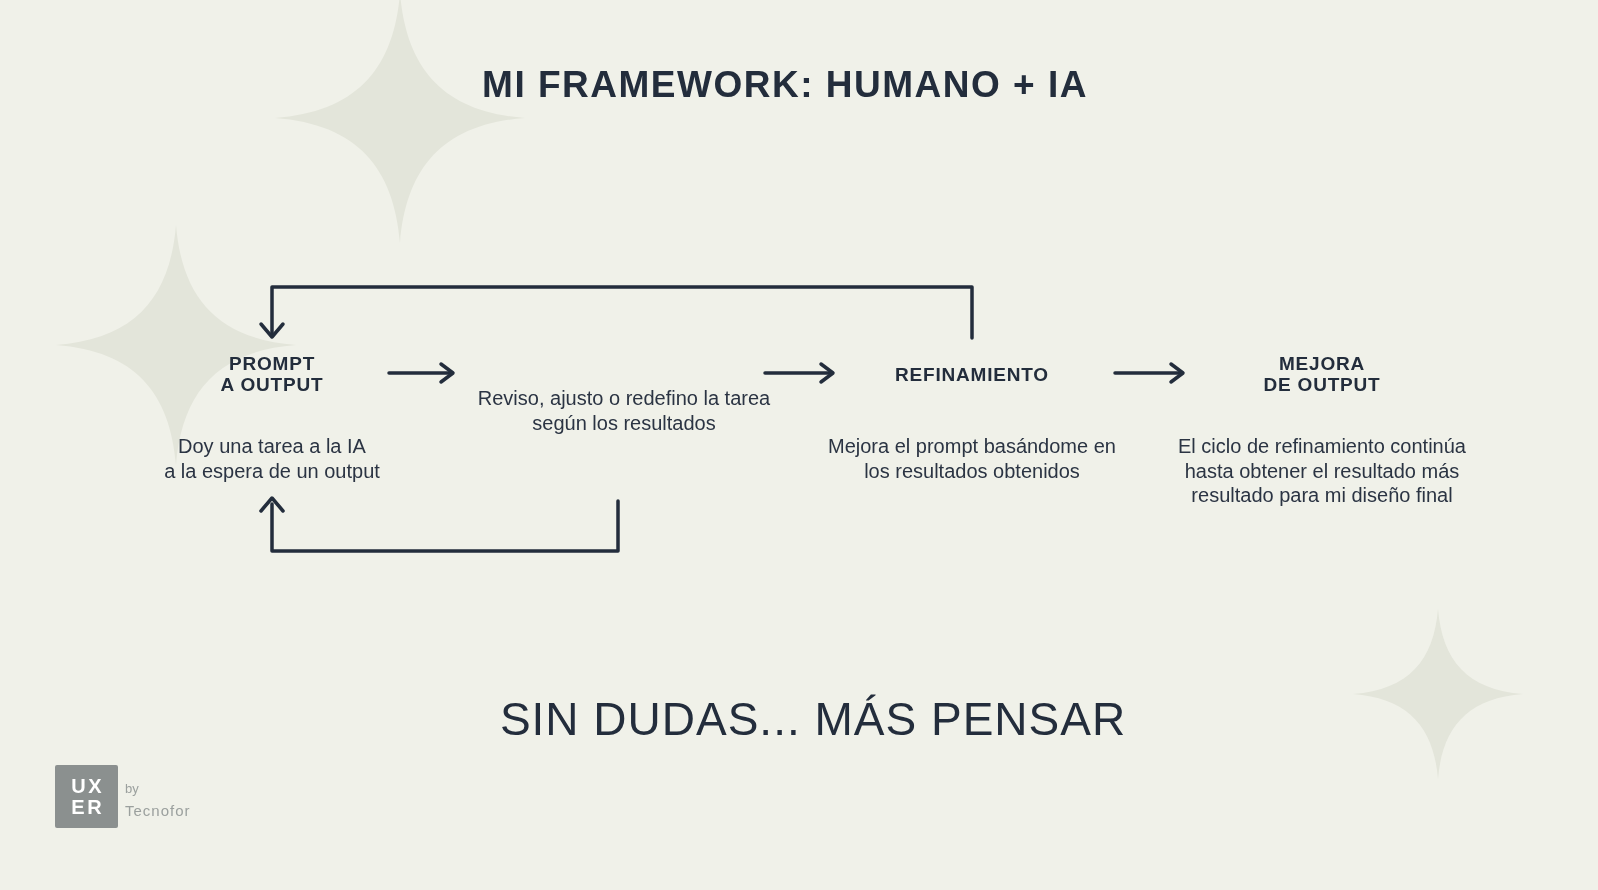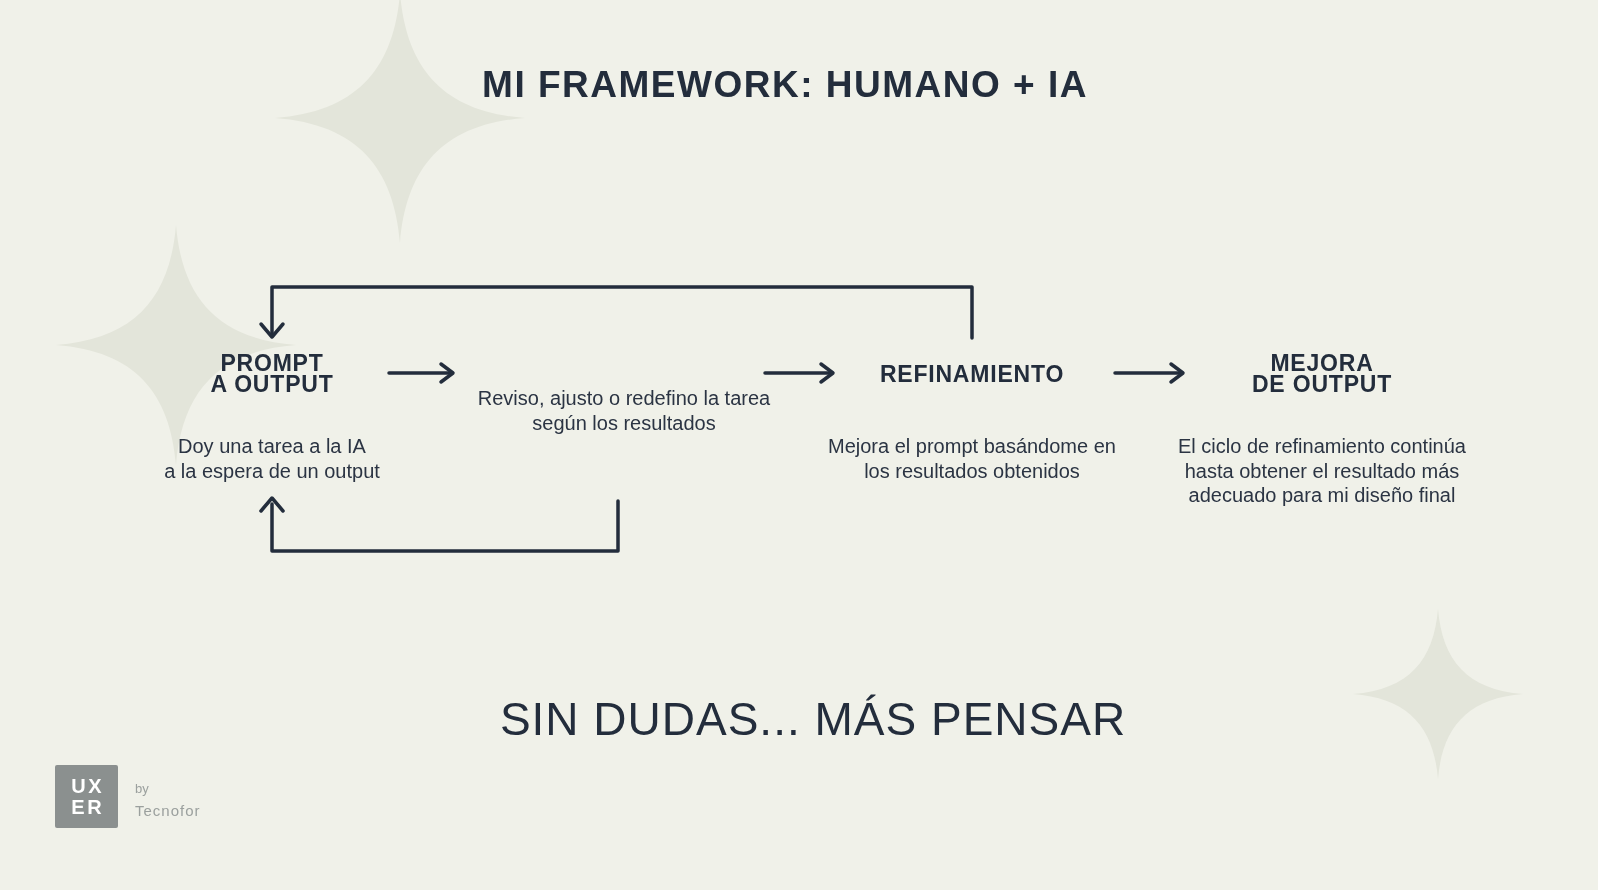--- a/index.html
+++ b/index.html
@@ -17,21 +17,21 @@
     position:absolute; left:785px; top:64px; transform:translateX(-50%);
     font-size:37px; font-weight:700; letter-spacing:1.5px; white-space:nowrap;
     color:var(--ink);
   }
   .step{
     position:absolute; top:350px; width:360px; transform:translateX(-50%);
     text-align:center;
   }
   .step-label{
     height:48px; display:flex; flex-direction:column; justify-content:center;
-    font-size:23px; font-weight:700; letter-spacing:0.8px; line-height:21px;
+    font-size:19px; font-weight:700; letter-spacing:0.8px; line-height:21px;
     color:var(--ink);
   }
   .step-desc{
     margin-top:36px; font-size:20px; line-height:24.5px; font-weight:400;
     color:var(--body-ink);
   }
   .footer-title{
     position:absolute; left:813px; top:692px; transform:translateX(-50%);
     font-size:46px; font-weight:400; letter-spacing:1px; white-space:nowrap;
     color:var(--ink);
@@ -40,21 +40,21 @@
     position:absolute; left:785px; top:746px; transform:translateX(-50%);
     font-size:20.5px; font-weight:400; white-space:nowrap; color:var(--body-ink);
   }
   .logo{position:absolute; left:55px; top:765px; display:flex; align-items:flex-start;}
   .logo-square{
     width:63px; height:63px; background:var(--logo-bg); border-radius:2px;
     display:flex; flex-direction:column; align-items:center; justify-content:center;
     color:var(--logo-letters); font-weight:700; font-size:20px; line-height:21px;
     letter-spacing:2.5px; text-indent:2.5px;
   }
-  .logo-right{margin-left:17px; padding-top:17px; color:var(--logo-text);}
+  .logo-right{margin-left:7px; padding-top:17px; color:var(--logo-text);}
   .logo-by{font-size:13px; line-height:14px;}
   .logo-brand{font-size:15px; line-height:24px; letter-spacing:1px; margin-top:3px; font-weight:400;}
 </style>
 </head>
 <body>
 
 <div class="canvas">
 
   <svg class="svg-layer" viewBox="0 0 1598 890" xmlns="http://www.w3.org/2000/svg">
 
@@ -125,21 +125,21 @@
   </div>
 
   <div class="step" style="left:1322px;">
     <div class="step-label">
       <div>MEJORA</div>
       <div>DE OUTPUT</div>
     </div>
     <div class="step-desc">
       <div>El ciclo de refinamiento continúa</div>
       <div>hasta obtener el resultado más</div>
-      <div>adecuado para mi diseño final</div>
+      <div>resultado para mi diseño final</div>
     </div>
   </div>
 
   <div class="footer-title">SIN DUDAS... MÁS PENSAR</div>
 
   <div class="logo">
     <div class="logo-square">
       <div>UX</div>
       <div>ER</div>
     </div>

